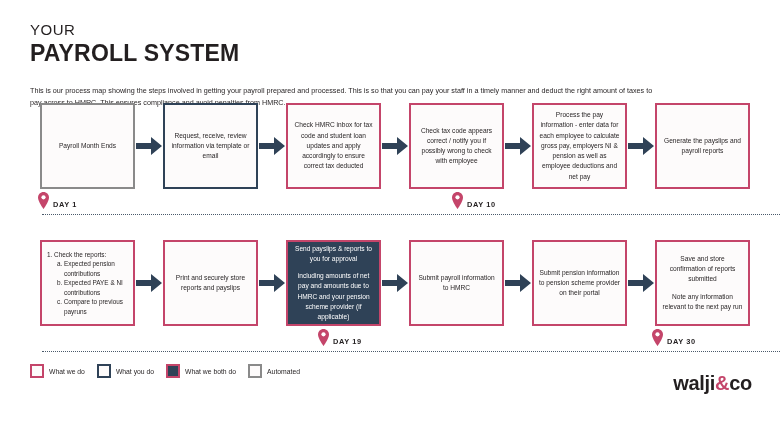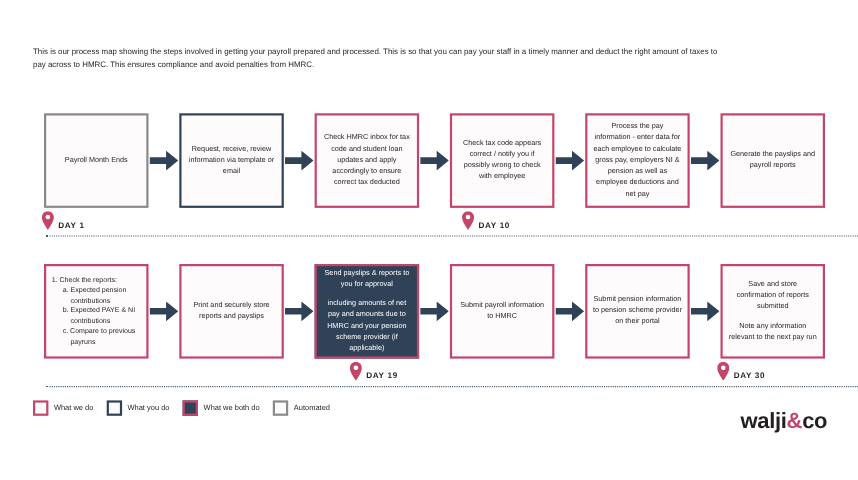--- a/index.html
+++ b/index.html
@@ -181,20 +181,22 @@
     color: #231f20;
     font-weight: 700;
     white-space: nowrap;
   }
   .logo .amp { color: #c4456a; }
 </style>
 </head>
 <body>
 
 <div class="header">
+  <div class="kicker">YOUR</div>
+  <div class="title">PAYROLL SYSTEM</div>
   <div class="intro">This is our process map showing the steps involved in getting your payroll prepared and processed. This is so that you can pay your staff in a timely manner and deduct the right amount of taxes to pay across to HMRC. This ensures compliance and avoid penalties from HMRC.</div>
 </div>
 
 <div class="row row1">
 
   <div class="node gray tall">
     <div class="node-inner">Payroll Month Ends</div>
   </div>
   <div class="arrow">
     <svg width="26" height="18" viewBox="0 0 26 18">
@@ -247,21 +249,21 @@
   <div class="tl-line"></div>
   <div class="marker" style="left:38px;">
     <span class="pin">
       <svg width="11" height="17" viewBox="0 0 11 17">
           <path d="M5.5 0C2.46 0 0 2.46 0 5.5C0 9.6 5.5 17 5.5 17S11 9.6 11 5.5C11 2.46 8.54 0 5.5 0Z" fill="#c4456a"></path>
           <circle cx="5.5" cy="5.3" r="2.1" fill="#ffffff"></circle>
         </svg>
     </span>
     <span class="day-label">DAY 1</span>
   </div>
-  <div class="marker" style="left:420px;">
+  <div class="marker" style="left:452px;">
     <span class="pin">
       <svg width="11" height="17" viewBox="0 0 11 17">
           <path d="M5.5 0C2.46 0 0 2.46 0 5.5C0 9.6 5.5 17 5.5 17S11 9.6 11 5.5C11 2.46 8.54 0 5.5 0Z" fill="#c4456a"></path>
           <circle cx="5.5" cy="5.3" r="2.1" fill="#ffffff"></circle>
         </svg>
     </span>
     <span class="day-label">DAY 10</span>
   </div>
 </div>
 

